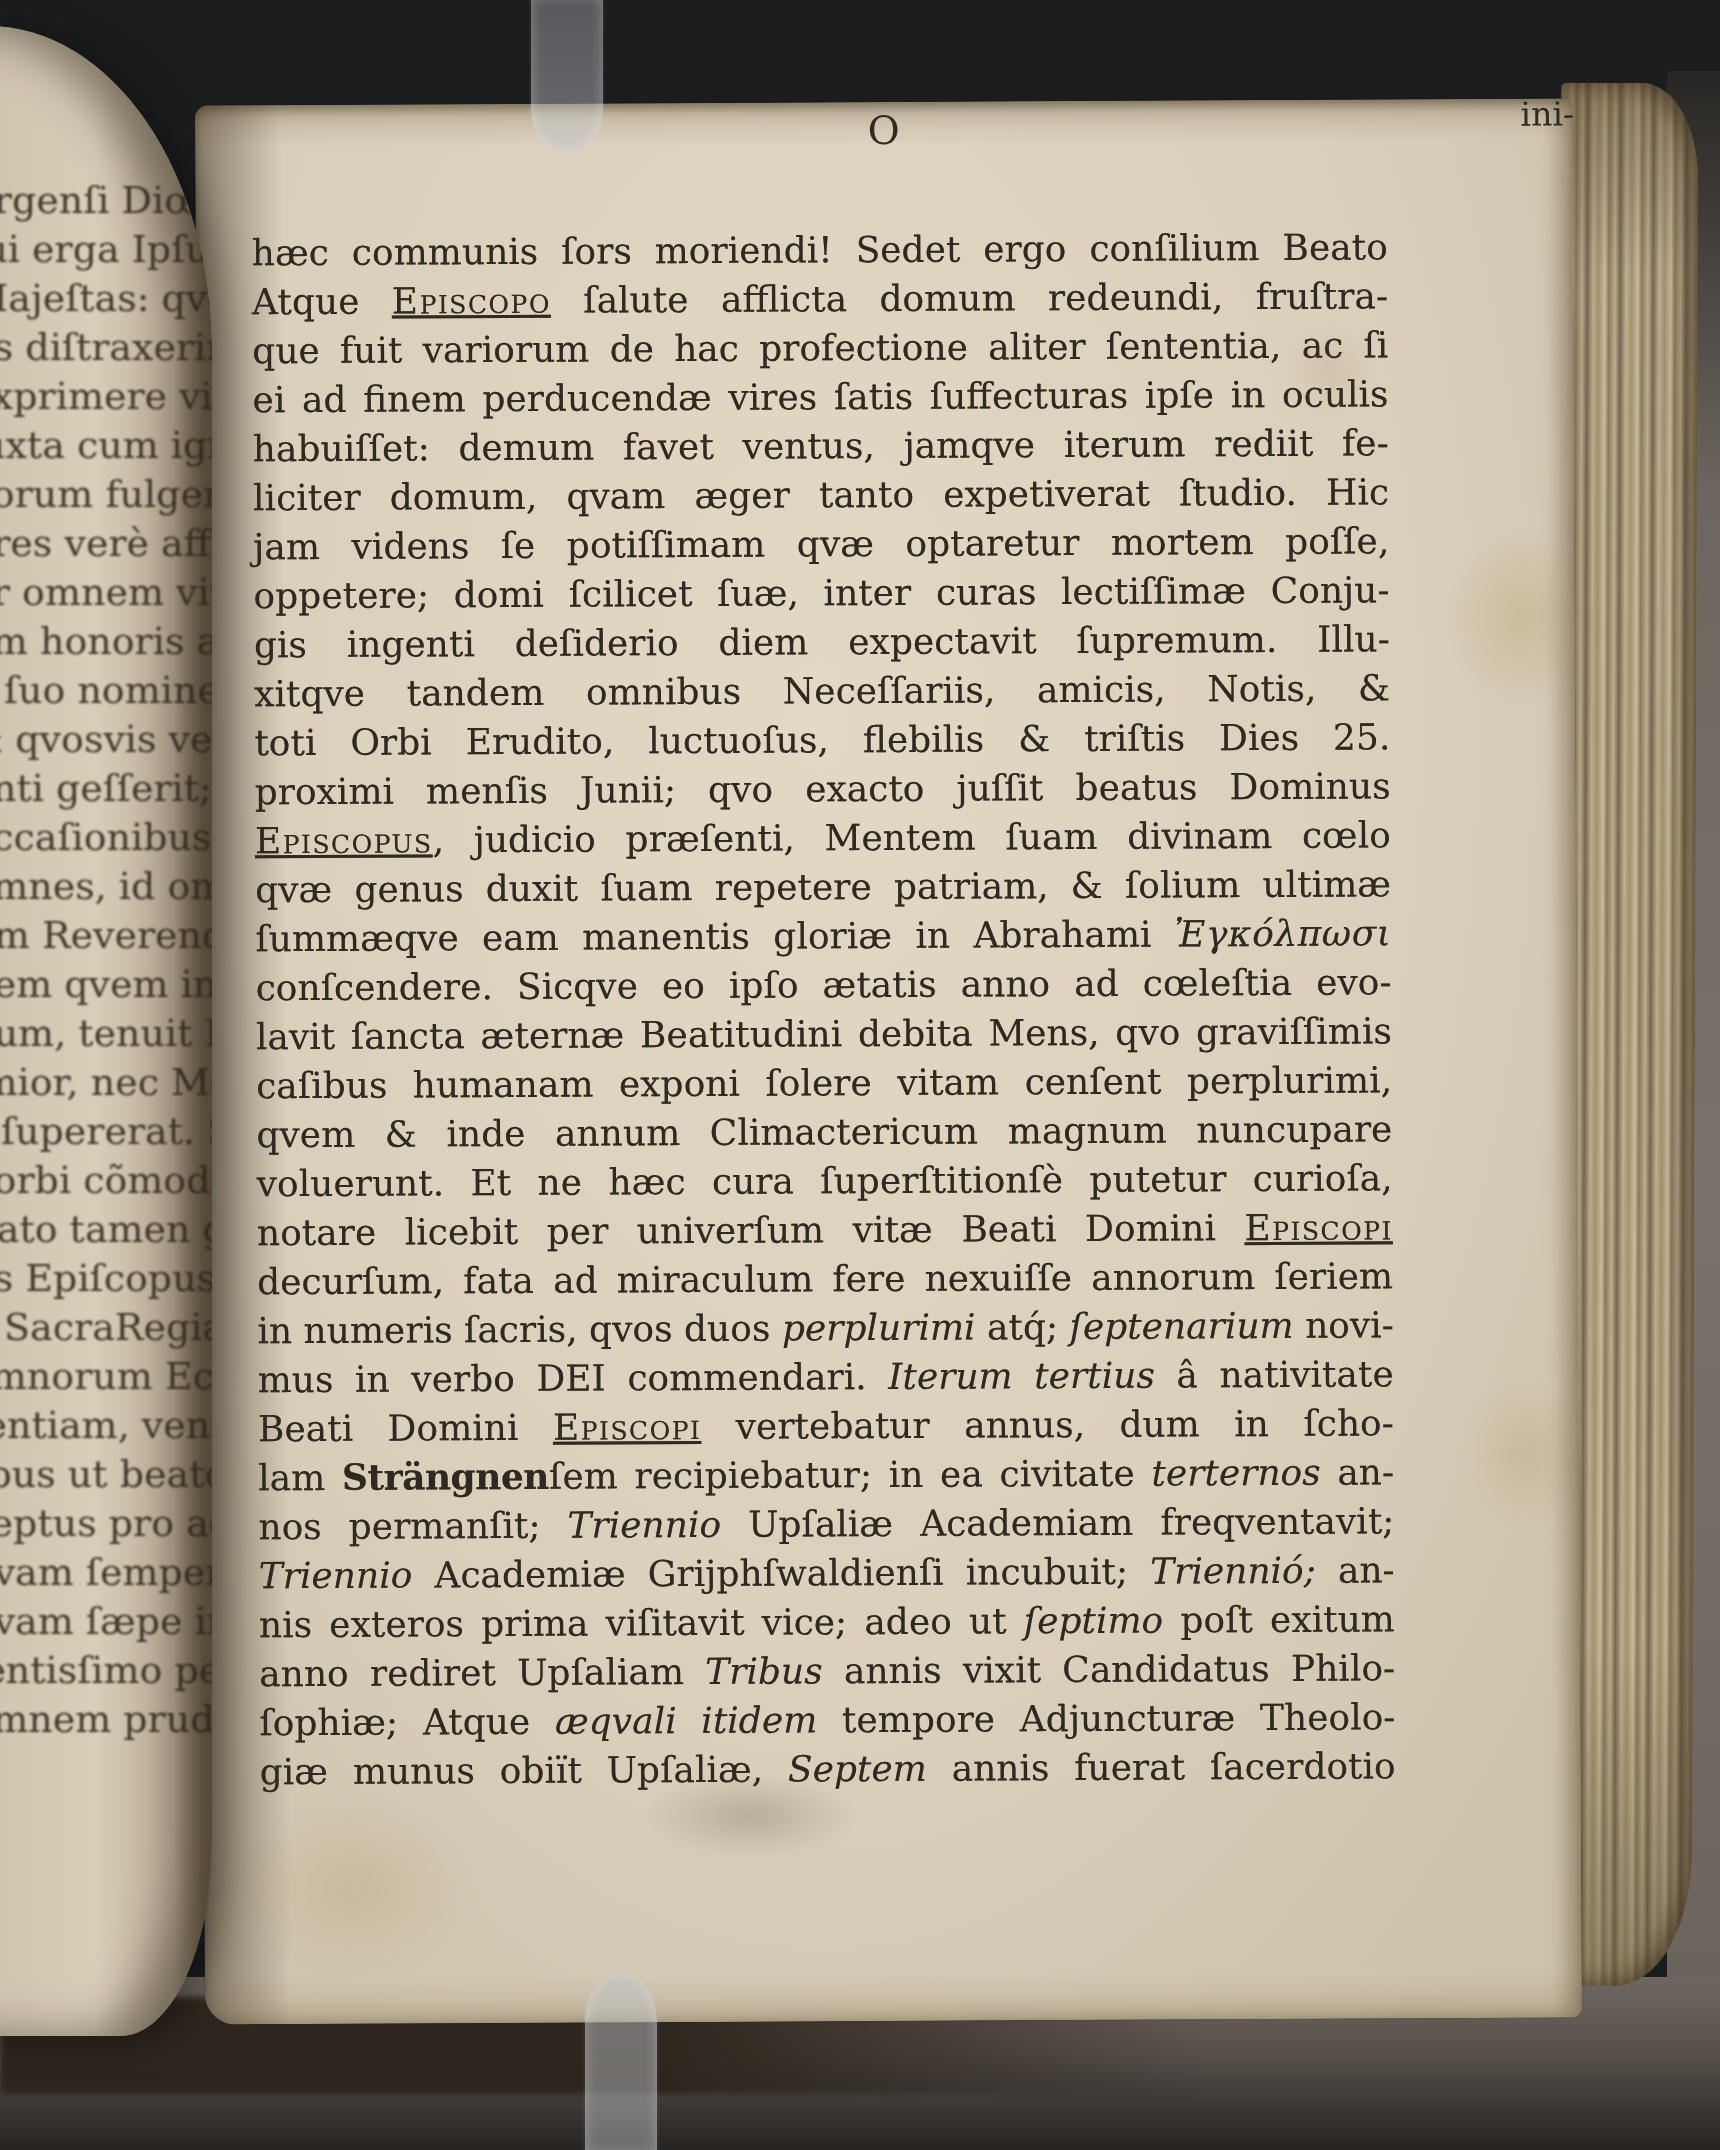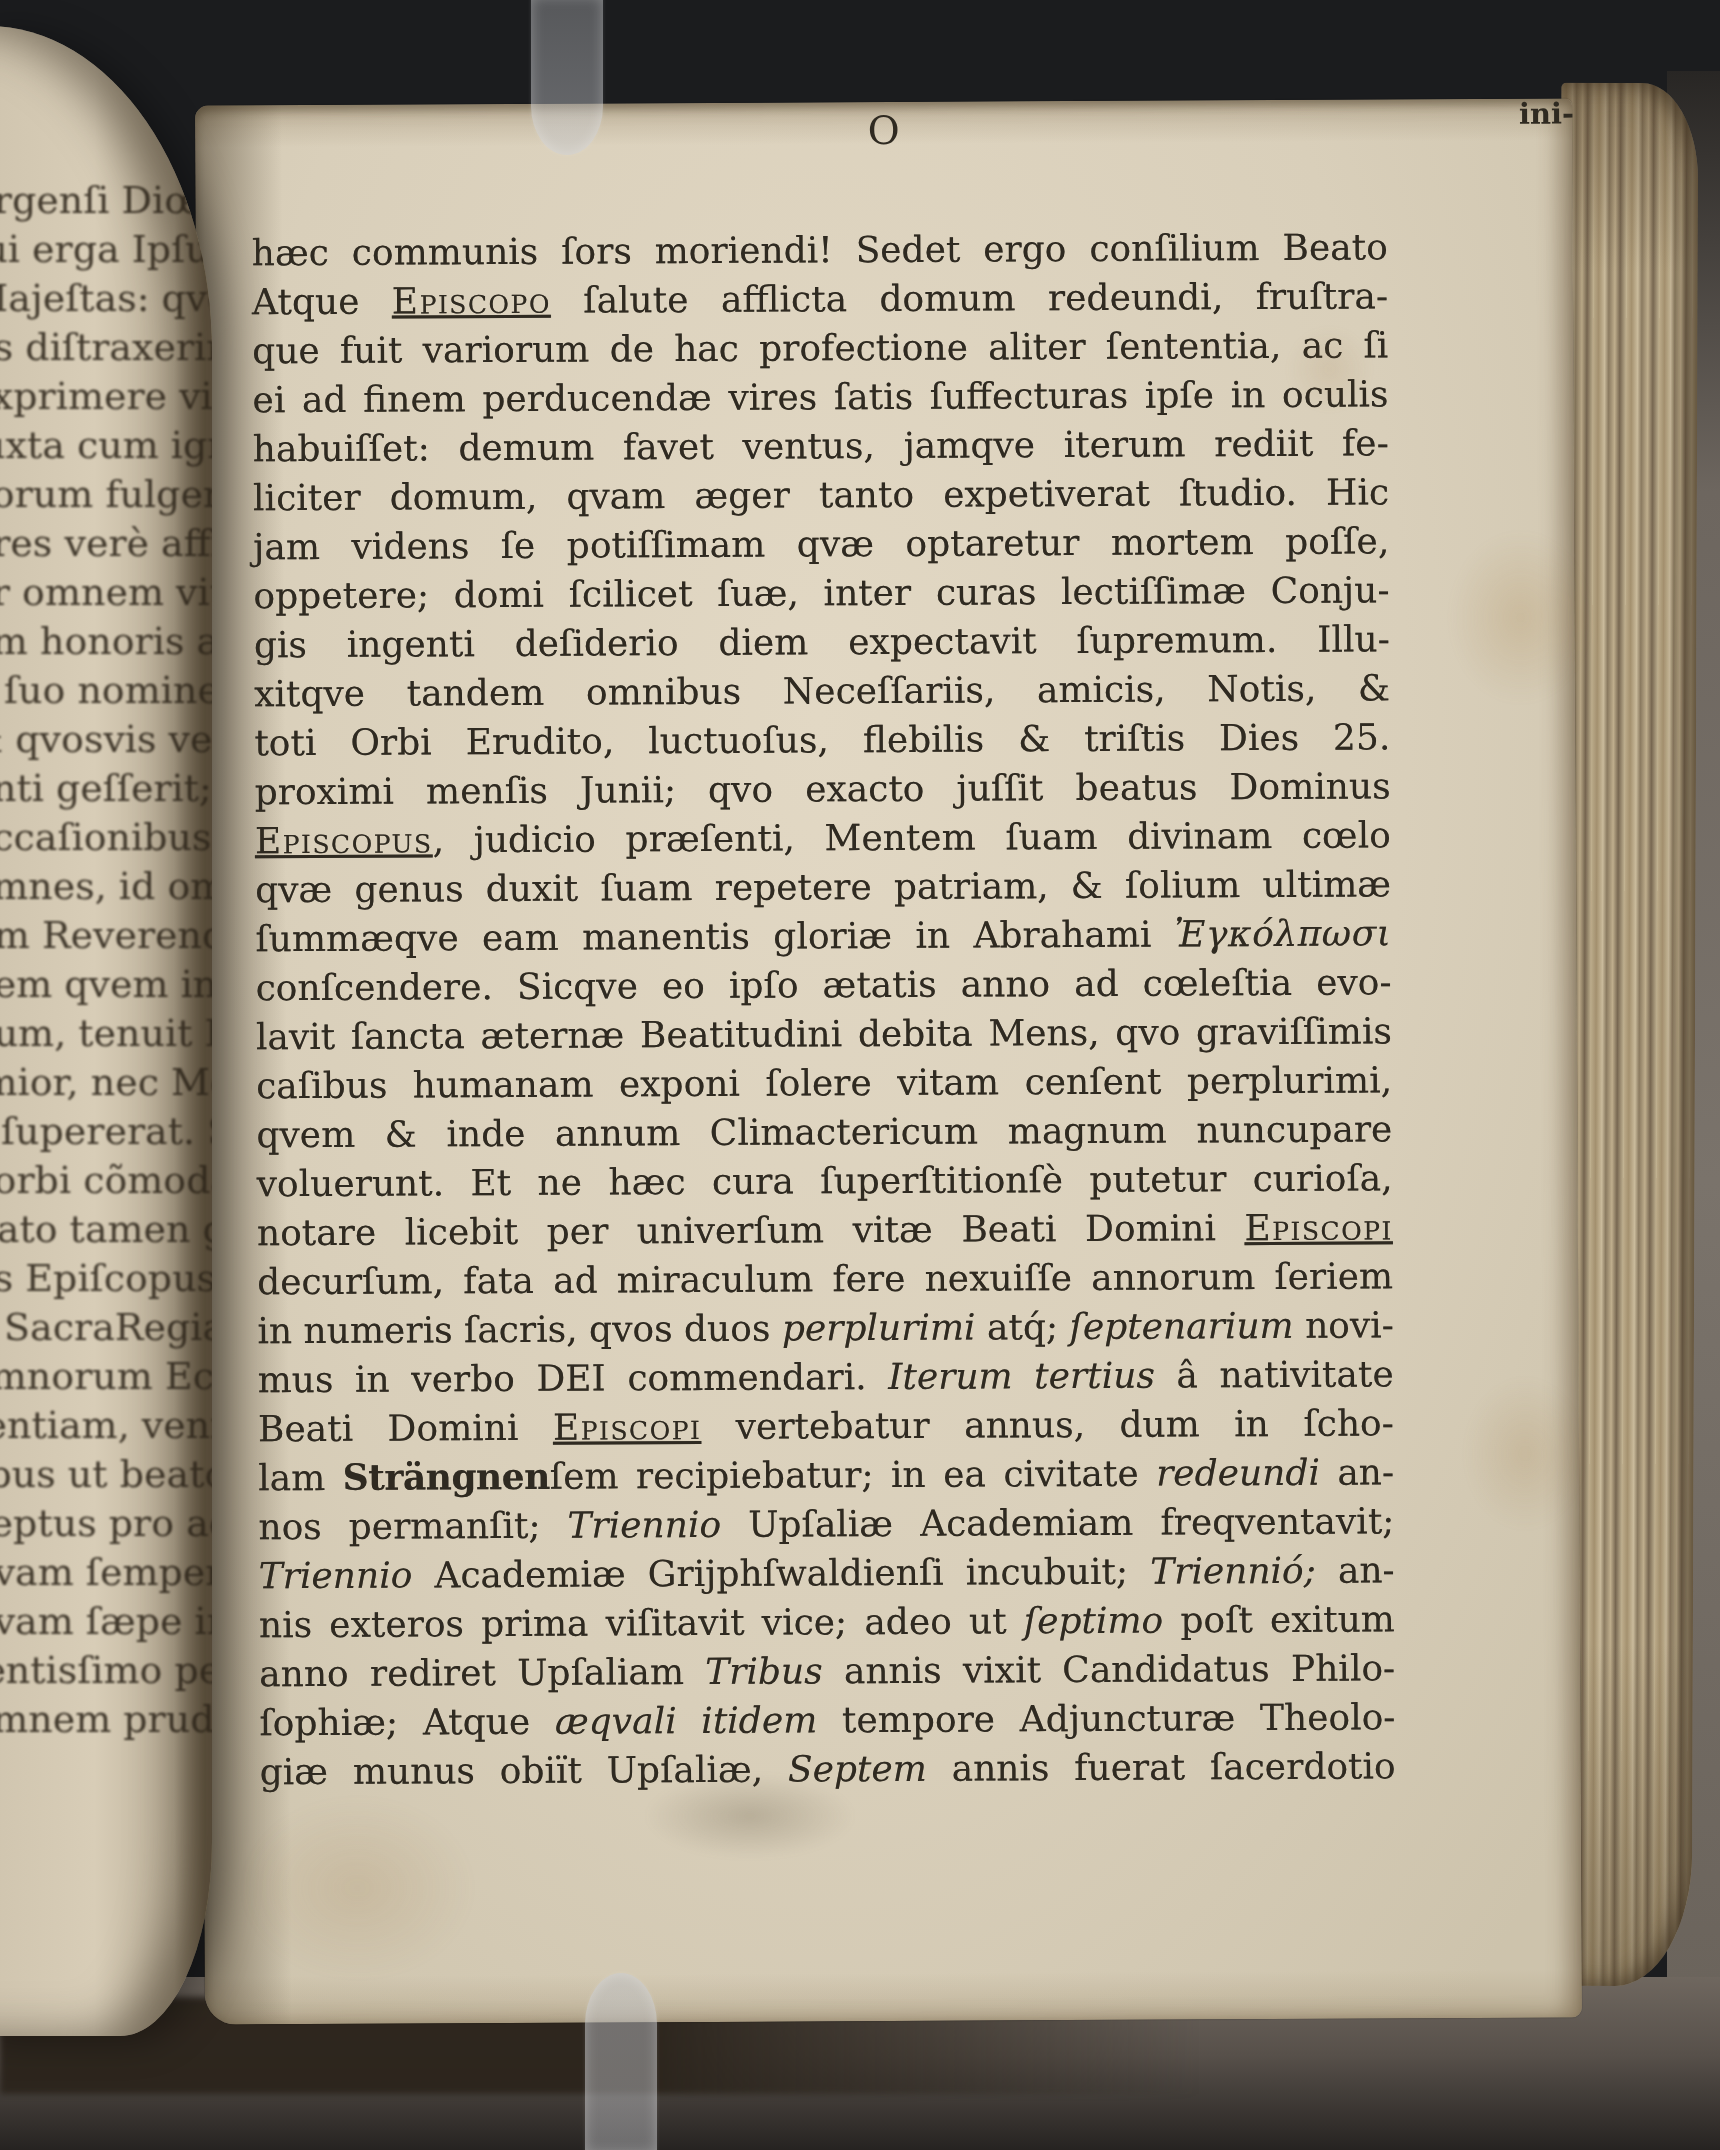--- a/index.html
+++ b/index.html
@@ -50,21 +50,21 @@
   .text-block .text-line{
     white-space:nowrap;text-align:justify;text-align-last:justify;
     text-shadow:0 0 0.5px rgba(47,42,33,.55);
   }
   .seg-i{font-style:italic;}
   .seg-gr{font-style:italic;letter-spacing:0.5px;}
   .seg-sc{font-variant-caps:small-caps;letter-spacing:1.5px;text-decoration:underline;}
   .seg-bl{font-weight:bold;letter-spacing:-0.5px;}
   .sig-row{position:relative;margin-top:4.1px;text-align:center;
     color:var(--ink,#2f2a21);font-size:39px;line-height:49px;}
-  .catchword{position:absolute;right:-2px;top:-13.3px;font-size:29px;font-weight:bold;}
+  .catchword{position:absolute;right:-2px;top:-13.3px;font-size:33px;}
   
   .left-page{
     position:absolute;left:-23px;top:25.5px;width:235px;height:2010px;
     background:linear-gradient(90deg,#cfc4ae 0%,#d8cdb7 50%,#bcb099 84%,#7a6d57 97%);
     border-top-right-radius:224px 326px;
     border-bottom-right-radius:92px 194px;
     box-shadow:inset -36px 0 46px rgba(45,36,22,.5),12.8px 5.1px 36px rgba(0,0,0,.35);
     overflow:hidden;
   }
   .left-text{
@@ -147,21 +147,21 @@
         <div class="text-line"><span>conſcendere.  Sicqve eo ipſo ætatis anno ad cœleſtia evo-</span></div>
         <div class="text-line"><span>lavit ſancta æternæ Beatitudini debita Mens, qvo graviſſimis</span></div>
         <div class="text-line"><span>caſibus humanam exponi ſolere vitam cenſent perplurimi,</span></div>
         <div class="text-line"><span>qvem &amp; inde annum Climactericum magnum nuncupare</span></div>
         <div class="text-line"><span>voluerunt.  Et ne hæc cura ſuperſtitionſè putetur curioſa,</span></div>
         <div class="text-line"><span>notare licebit per univerſum vitæ Beati Domini </span><span class="seg-sc">Episcopi</span></div>
         <div class="text-line"><span>decurſum, fata ad miraculum fere nexuiſſe annorum ſeriem</span></div>
         <div class="text-line"><span>in numeris ſacris, qvos duos </span><span class="seg-i">perplurimi</span><span> atq́; </span><span class="seg-i">ſeptenarium</span><span> novi-</span></div>
         <div class="text-line"><span>mus in verbo DEI commendari. </span><span class="seg-i">Iterum tertius</span><span> â nativitate</span></div>
         <div class="text-line"><span>Beati Domini </span><span class="seg-sc">Episcopi</span><span> vertebatur annus, dum in ſcho-</span></div>
-        <div class="text-line"><span>lam </span><span class="seg-bl">Strängnen</span><span>ſem recipiebatur; in ea civitate </span><span class="seg-i">redeundi</span><span> an-</span></div>
+        <div class="text-line"><span>lam </span><span class="seg-bl">Strängnen</span><span>ſem recipiebatur; in ea civitate </span><span class="seg-i">terternos</span><span> an-</span></div>
         <div class="text-line"><span>nos permanſit; </span><span class="seg-i">Triennio</span><span> Upſaliæ Academiam freqventavit;</span></div>
         <div class="text-line"><span class="seg-i">Triennio</span><span> Academiæ Grijphſwaldienſi incubuit; </span><span class="seg-i">Triennió;</span><span> an-</span></div>
         <div class="text-line"><span>nis exteros prima viſitavit vice; adeo ut </span><span class="seg-i">ſeptimo</span><span> poſt exitum</span></div>
         <div class="text-line"><span>anno rediret Upſaliam </span><span class="seg-i">Tribus</span><span> annis vixit Candidatus Philo-</span></div>
         <div class="text-line"><span>ſophiæ; Atque </span><span class="seg-i">æqvali itidem</span><span> tempore Adjuncturæ Theolo-</span></div>
         <div class="text-line"><span>giæ munus obiït Upſaliæ, </span><span class="seg-i">Septem</span><span> annis fuerat ſacerdotio</span></div>
       </div>
     <div class="sig-row">
       <span>O</span>
       <span class="catchword">ini-</span>

